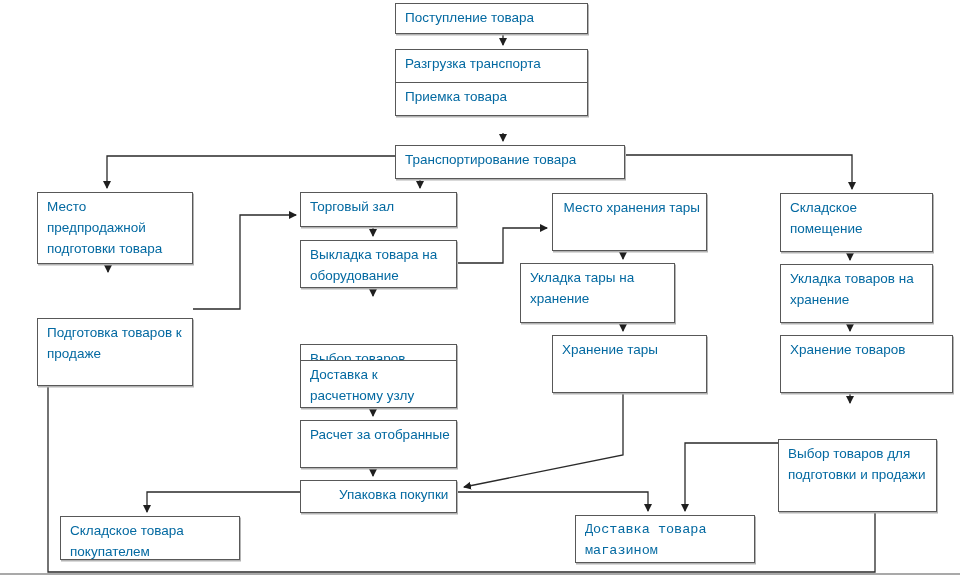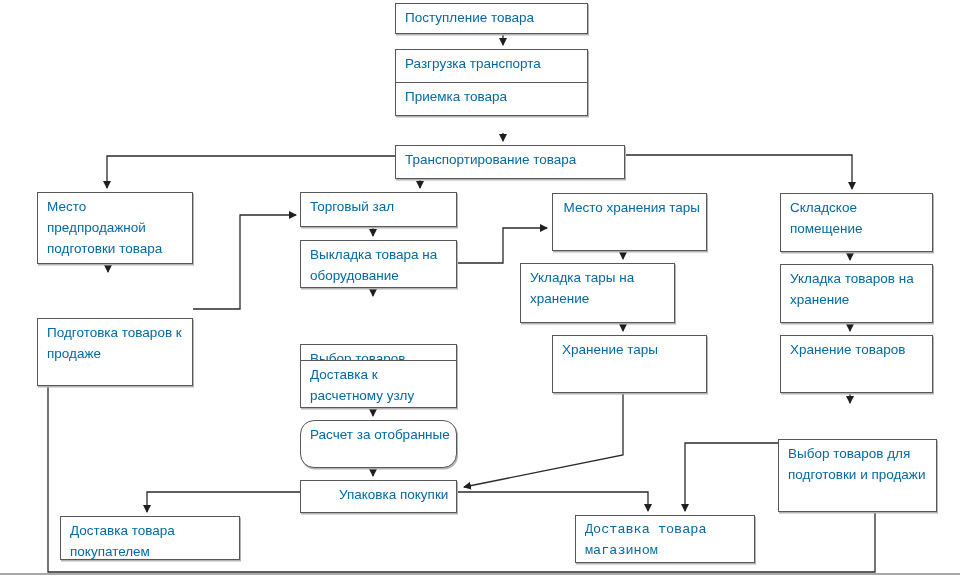--- a/index.html
+++ b/index.html
@@ -72,27 +72,27 @@
       <div class="node" style="left: 395px; top: 3px; width: 193px; height: 31px;">Поступление товара</div>
       <div class="node" style="left: 395px; top: 49px; width: 193px; height: 34px;">Разгрузка транспорта</div>
       <div class="node" style="left: 395px; top: 82px; width: 193px; height: 34px;">Приемка товара</div>
       <div class="node" style="left: 395px; top: 145px; width: 230px; height: 34px;">Транспортирование товара</div>
       <div class="node" style="left: 37px; top: 192px; width: 156px; height: 72px;">Место предпродажной подготовки товара</div>
       <div class="node" style="left: 37px; top: 270px; width: 156px; height: 68px; margin-top: 48px;">Подготовка товаров к продаже</div>
       <div class="node" style="left: 300px; top: 192px; width: 157px; height: 35px;">Торговый зал</div>
       <div class="node" style="left: 300px; top: 240px; width: 157px; height: 48px;">Выкладка товара на оборудование</div>
       <div class="node" style="left: 300px; top: 312px; width: 157px; height: 48px; margin-top: 32px;">Выбор товаров покупателями</div>
       <div class="node" style="left: 300px; top: 360px; width: 157px; height: 48px;">Доставка к расчетному узлу</div>
-      <div class="node" style="left: 300px; top: 420px; width: 157px; height: 48px; border-radius: 14px;">Расчет за отобранные</div>
+      <div class="node" style="left: 300px; top: 420px; width: 157px; height: 48px;">Расчет за отобранные</div>
       <div class="node" style="left: 300px; top: 480px; width: 157px; height: 33px; padding-left: 38px;">Упаковка покупки</div>
       <div class="node" style="left: 552px; top: 193px; width: 155px; height: 58px; text-align: right;">Место хранения тары</div>
       <div class="node" style="left: 520px; top: 263px; width: 155px; height: 60px;">Укладка тары на хранение</div>
       <div class="node" style="left: 552px; top: 335px; width: 155px; height: 58px;">Хранение тары</div>
       <div class="node" style="left: 780px; top: 193px; width: 153px; height: 59px;">Складское помещение</div>
       <div class="node" style="left: 780px; top: 264px; width: 153px; height: 59px;">Укладка товаров на хранение</div>
-      <div class="node" style="left: 780px; top: 335px; width: 153px; height: 58px;">Хранение товаров</div>
+      <div class="node" style="left: 780px; top: 335px; width: 173px; height: 58px;">Хранение товаров</div>
       <div class="node" style="left: 778px; top: 407px; width: 159px; height: 73px; margin-top: 32px;">Выбор товаров для подготовки и продажи</div>
-      <div class="node" style="left: 60px; top: 516px; width: 180px; height: 44px;">Доставка товара покупателем</div>
+      <div class="node" style="left: 60px; top: 516px; width: 180px; height: 44px;">Складское товара покупателем</div>
       <div class="node" style="left: 575px; top: 515px; width: 180px; height: 48px; font-family: Liberation Mono, monospace;">Доставка товара магазином</div>
     </div>
 
   <div class="bottom-rule"></div>
 </div>
 
 </body></html>

